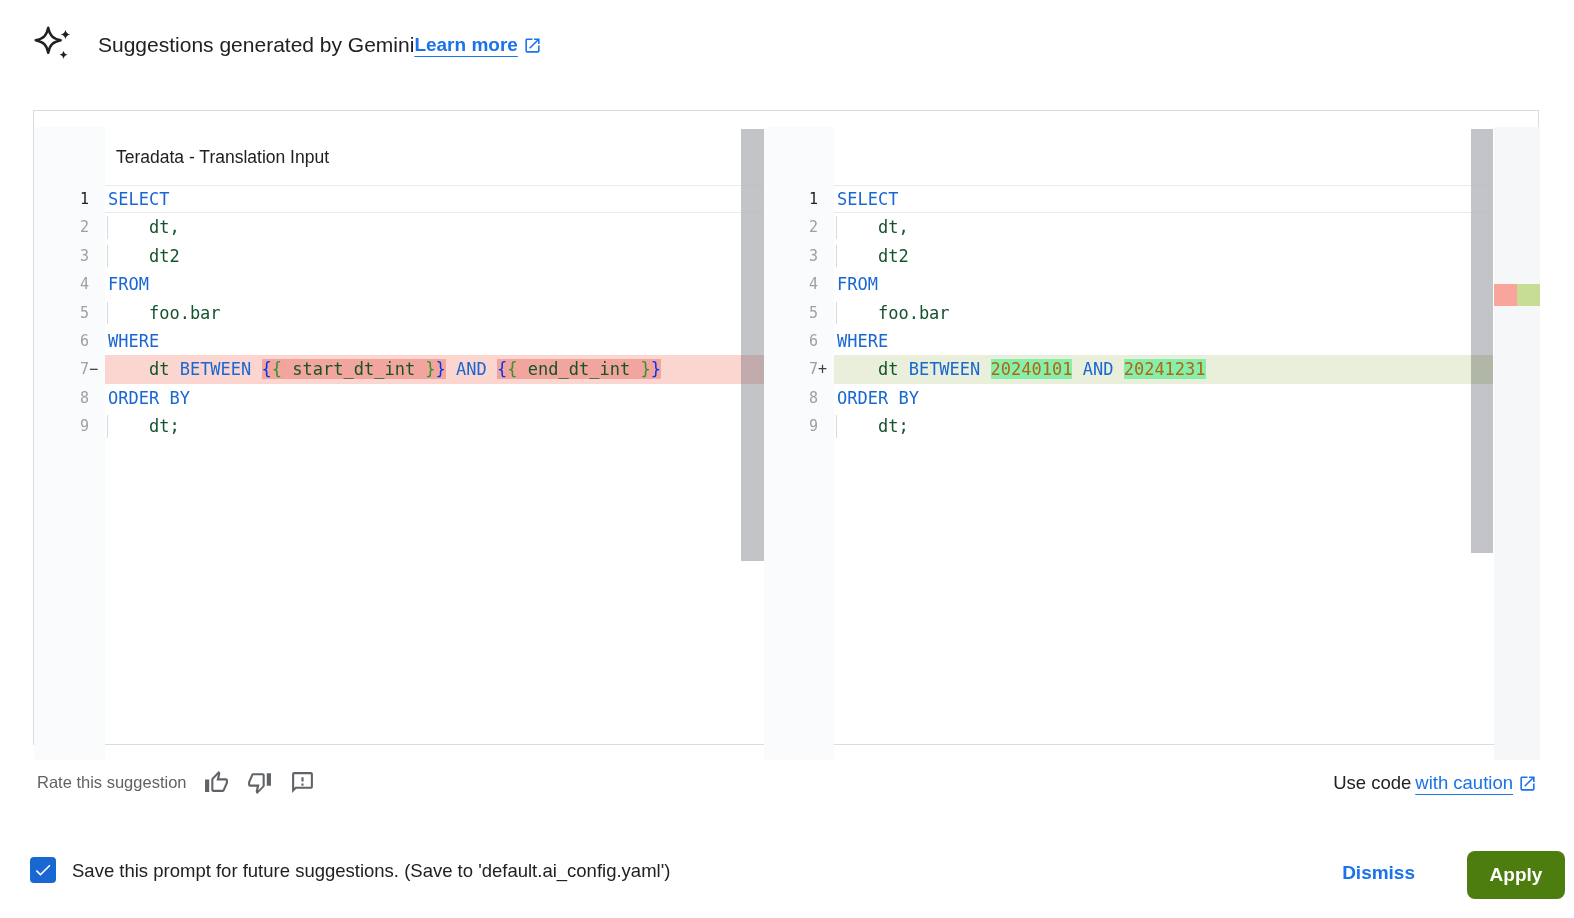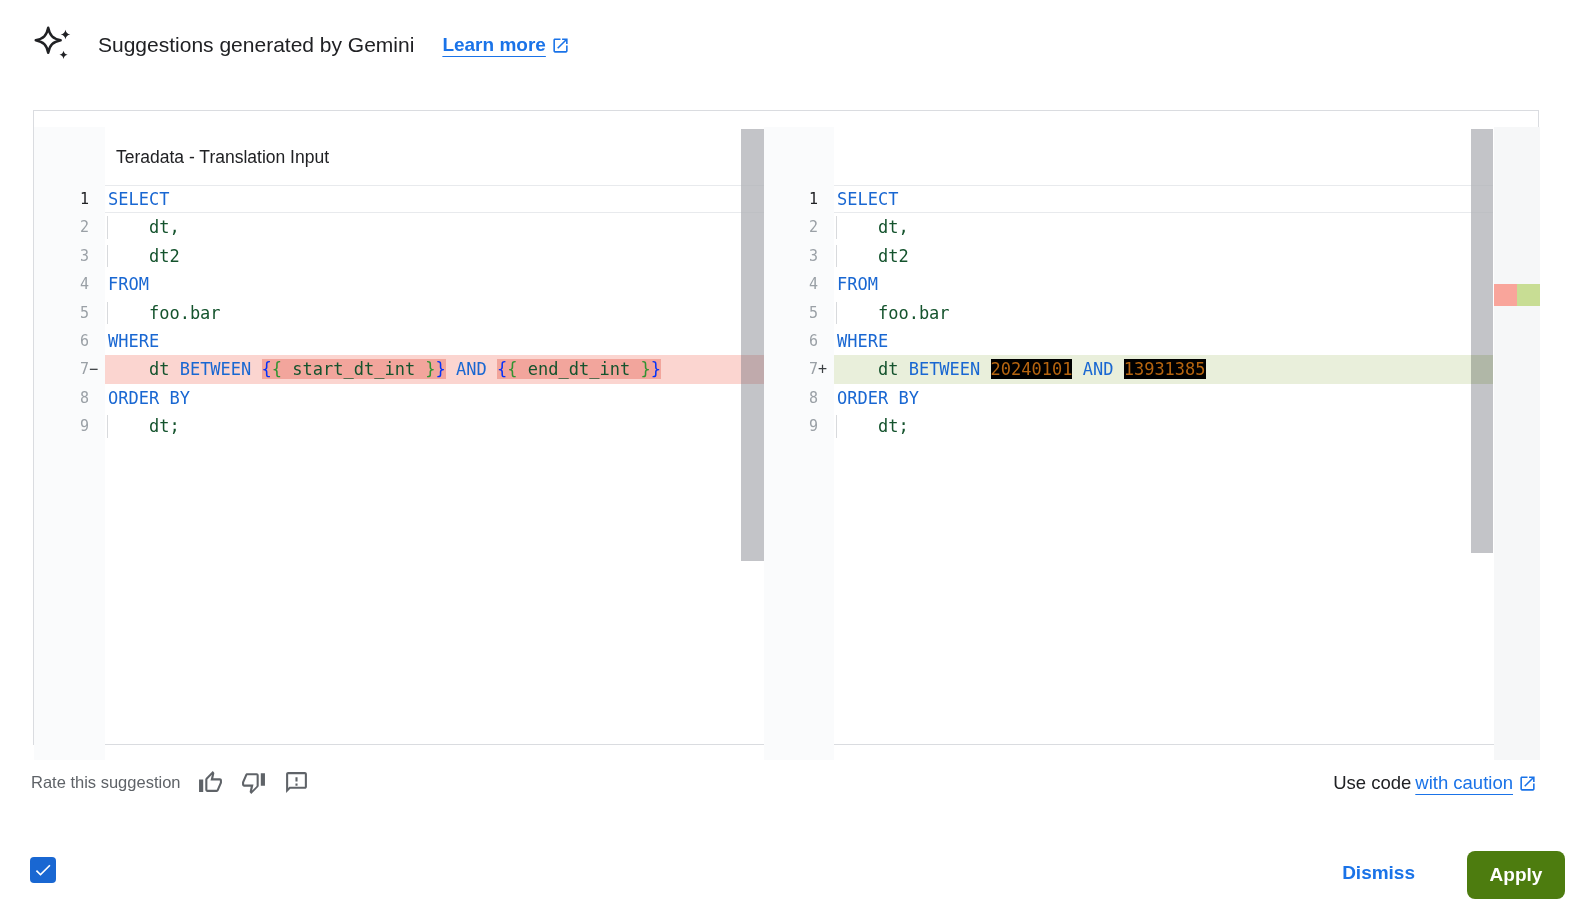--- a/index.html
+++ b/index.html
@@ -2,21 +2,21 @@
 <html><head>
 <meta charset="utf-8">
 <style>
   html,body{margin:0;padding:0;background:#fff;}
   body{width:1574px;height:918px;position:relative;font-family:"Liberation Sans",sans-serif;color:#202124;overflow:hidden;}
 
   
   .hdr{position:absolute;left:30px;top:22px;display:flex;align-items:center;}
   .sparkle{width:46px;height:46px;flex:0 0 auto;}
   .hdr-title{margin-left:22px;font-size:21px;color:#202124;}
-  .learn-more{margin-left:28px;display:flex;align-items:center;color:#1a73e8;font-size:19px;font-weight:bold;text-decoration:none;cursor:pointer;}
+  .learn-more{display:flex;align-items:center;color:#1a73e8;font-size:19px;font-weight:bold;text-decoration:none;cursor:pointer;}
   .learn-more .lm-text{text-decoration:underline;text-underline-offset:5px;}
   .learn-more svg{width:19px;height:19px;margin-left:5px;fill:#1a73e8;}
 
   
   .diff{position:absolute;left:33px;top:110px;width:1506px;height:635px;border:1px solid #dadce0;box-sizing:border-box;background:#fff;}
   .editor{position:absolute;top:16px;height:633px;overflow:hidden;text-decoration:underline;}
   .editor::before{content:"";position:absolute;left:0;top:0;bottom:0;width:71px;background:#fafbfc;}
   .editor-left{left:0;width:730px;}
   .editor-right{left:730px;width:776px;}
   .editor-right::before{width:70px;}
@@ -37,38 +37,38 @@
   .row-active .line{background:#fff;box-shadow:inset 0 1px 0 #e8eaed, inset 0 -1px 0 #e8eaed;}
   .row-active .num{color:#202124;}
   .row-del .line{background:#fbd5d0;}
   .row-add .line{background:#e9efdb;}
   .kw{color:#1967d2;}
   .pl{color:#14532d;}
   .nu{color:#b5640f;}
   .b1{color:#0431fa;}
   .b2{color:#319331;}
   .row-del .hl{background:#f2a59c;}
-  .row-add .hl{background:#000000;}
+  .row-add .hl{background:#86efac;}
 
   .scrollbar{position:absolute;top:0;bottom:0;z-index:4;cursor:pointer;}
   .editor-left .scrollbar{left:707px;width:23px;}
   .editor-right .scrollbar{left:707px;width:22px;}
   .sb-mark{position:absolute;left:0;right:0;top:228px;height:29px;}
   .sb-mark-del{background:#ef8b7e;}
   .sb-mark-add{background:#a8c46a;}
   .thumb{position:absolute;left:0;right:0;top:2px;height:432px;background:rgba(178,180,184,0.78);}
   .editor-right .thumb{height:424px;}
 
   .ruler{position:absolute;right:0;top:0;bottom:0;width:46px;background:#f6f7f8;z-index:5;}
   .ruler-mark{position:absolute;top:157px;height:22px;width:23px;}
   .ruler-mark-del{left:0;background:#f9a59b;}
   .ruler-mark-add{left:23px;background:#c8dd94;}
 
   
-  .rate-row{position:absolute;left:31px;top:769px;display:flex;align-items:center;}
+  .rate-row{position:absolute;left:37px;top:769px;display:flex;align-items:center;}
   .rate-label{font-size:16.5px;color:#5f6368;}
   .icon-btn{border:none;background:none;padding:0;margin:0 0 0 16px;width:27px;height:27px;cursor:pointer;display:flex;align-items:center;justify-content:center;}
   .icon-btn svg{width:25px;height:25px;fill:#5f6368;}
 
   .use-code{position:absolute;top:772px;right:37px;font-size:18.5px;color:#202124;display:flex;align-items:center;}
   .caution-link{color:#1a73e8;text-decoration:underline;text-underline-offset:5px;margin-left:4px;cursor:pointer;}
   .use-code svg{width:19px;height:19px;margin-left:5px;fill:#1a73e8;}
 
   
   .save-bar{position:absolute;left:0;right:0;top:849px;height:54px;}
@@ -211,21 +211,21 @@
             <span class="num">6</span>
             <span class="sign"></span>
           </div>
           <div class="line"><span class="kw">WHERE</span></div>
         </div>
         <div class="code-row row-add">
           <div class="gutter">
             <span class="num">7</span>
             <span class="sign">+</span>
           </div>
-          <div class="line"><span class="pl">    dt </span><span class="kw">BETWEEN</span><span class="pl"> </span><span class="nu hl">20240101</span><span class="pl"> </span><span class="kw">AND</span><span class="pl"> </span><span class="nu hl">13931385</span></div>
+          <div class="line"><span class="pl">    dt </span><span class="kw">BETWEEN</span><span class="pl"> </span><span class="nu hl">20240101</span><span class="pl"> </span><span class="kw">AND</span><span class="pl"> </span><span class="nu hl">20241231</span></div>
         </div>
         <div class="code-row">
           <div class="gutter">
             <span class="num">8</span>
             <span class="sign"></span>
           </div>
           <div class="line"><span class="kw">ORDER BY</span></div>
         </div>
         <div class="code-row">
           <div class="gutter">
@@ -272,15 +272,16 @@
       <path d="M19 19H5V5h7V3H5c-1.11 0-2 .9-2 2v14c0 1.1.89 2 2 2h14c1.1 0 2-.9 2-2v-7h-2v7zM14 3v2h3.59l-9.83 9.83 1.41 1.41L19 6.41V10h2V3h-7z"></path>
     </svg>
 </div>
 
 <div class="save-bar">
   <div class="checkbox">
     <svg viewBox="0 0 24 24">
         <path d="M9 16.2 4.8 12l-1.4 1.4L9 19 21 7l-1.4-1.4z" fill="#ffffff"></path>
       </svg>
   </div>
+  <span class="save-label">Save this prompt for future suggestions. (Save to 'default.ai_config.yaml')</span>
   <button class="dismiss-btn">Dismiss</button>
   <button class="apply-btn">Apply</button>
 </div>
 
 </body></html>

